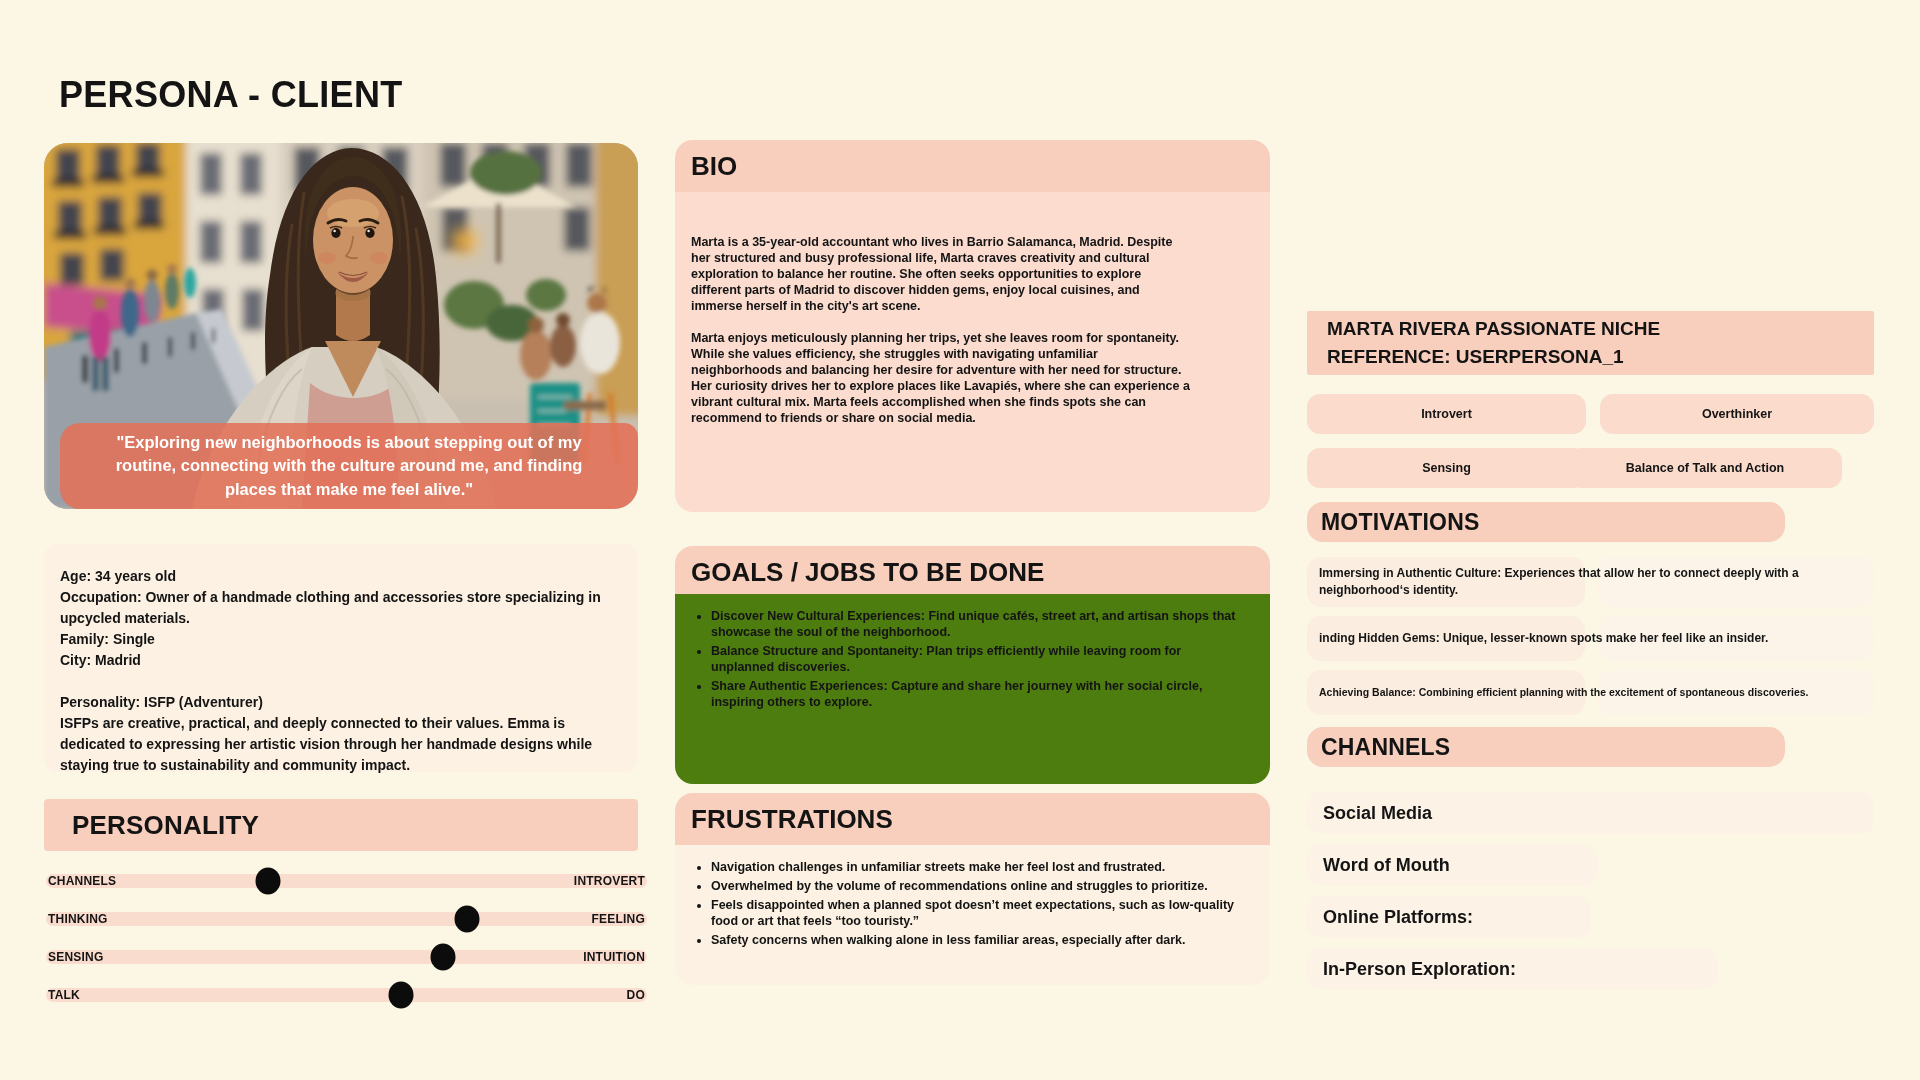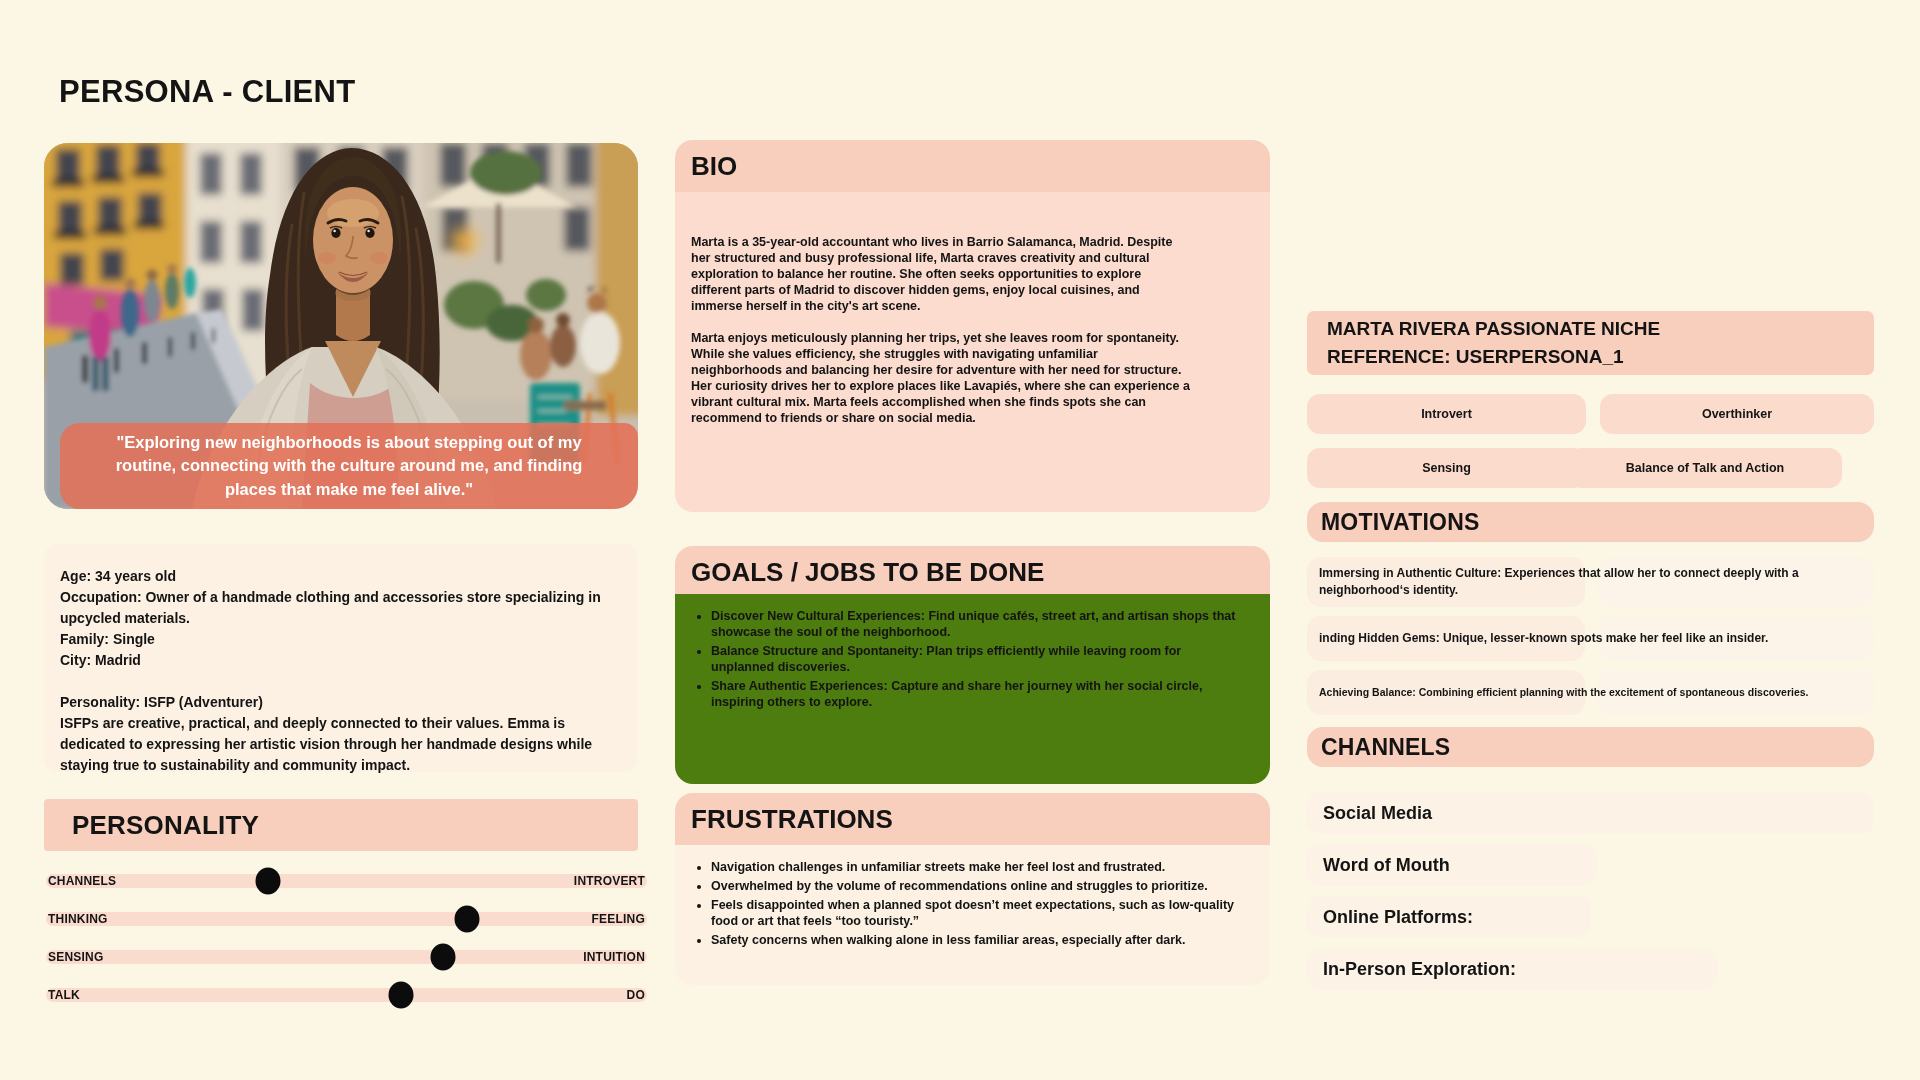--- a/index.html
+++ b/index.html
@@ -2,21 +2,21 @@
 <html><head>
 <meta charset="utf-8">
 <style>
   * { margin:0; padding:0; box-sizing:border-box; }
   html,body { background:#FBF7E4; }
   .page {
     position:relative; width:1920px; height:1080px; overflow:hidden;
     background:#FBF7E4; color:#141414;
     font-family:"Liberation Sans","DejaVu Sans",sans-serif;
   }
-  .page-title { position:absolute; left:59px; top:74px; font-size:31px; font-weight:800; letter-spacing:.3px; }
+  .page-title { position:absolute; left:59px; top:74px; font-size:36px; font-weight:800; letter-spacing:.3px; }
 
   
   .photo-card { position:absolute; left:44px; top:143px; width:594px; height:366px; border-radius:24px; overflow:hidden; background:#c9bfb1; }
   .photo-card svg { display:block; width:594px; height:366px; }
   .quote-overlay {
     position:absolute; left:16px; right:0; bottom:0; height:86px;
     background:rgba(226,113,88,.88); border-radius:20px 14px 24px 20px;
     display:flex; align-items:center; justify-content:center; padding:0 38px;
   }
   .quote-text { color:#fff; font-size:16.5px; line-height:1.42; font-weight:700; text-align:center; }
@@ -57,30 +57,30 @@
   .bio-body  { top:192px; height:320px; background:#FBDCCF; border-radius:0 0 18px 18px; padding:42px 80px 20px 16px; }
   .bio-body p + p { margin-top:16px; }
   .goals-body { top:594px; height:190px; background:#4d7c0f; border-radius:0 0 18px 18px; padding:14px 28px 10px 16px; }
   .frustrations-body { top:845px; height:140px; background:#FCF1E2; border-radius:0 0 18px 18px; padding:14px 28px 10px 16px; }
   .card-body ul { margin:0; padding-left:20px; }
   .card-body li { margin-bottom:3px; }
 
   
   .profile-banner {
     position:absolute; left:1307px; top:311px; width:567px; height:64px;
-    background:#F8CEBD; border-radius:7px; padding-left:20px;
+    background:#F8CEBD; border-radius:2px; padding-left:20px;
     display:flex; flex-direction:column; justify-content:center;
     font-size:19px; line-height:28px; font-weight:800;
   }
   .tag {
     position:absolute; height:40px; background:#FBDBCC; border-radius:13px;
     display:flex; align-items:center; justify-content:center;
     font-size:12.5px; font-weight:700;
   }
-  .right-banner { left:1307px; width:567px; height:40px; border-radius:16px; font-size:23px; padding-left:14px; }
+  .right-banner { left:1307px; width:478px; height:40px; border-radius:16px; font-size:23px; padding-left:14px; }
 
   .motivation-item { position:absolute; left:1307px; width:567px; }
   .m-pill-l { position:absolute; left:0; top:0; bottom:0; width:278px; background:#FBEDE0; border-radius:14px; }
   .m-pill-r { position:absolute; right:0; top:0; bottom:0; width:276px; background:#FCF4E9; border-radius:14px; }
   .m-text { position:absolute; inset:0; display:flex; align-items:center; padding:0 12px; font-weight:700; font-size:12px; line-height:17px; }
   .m-text.small { font-size:10.5px; }
 
   .channel-pill {
     position:absolute; left:1307px; height:42px; background:#FCF2E5; border-radius:14px;
     display:flex; align-items:center; padding-left:16px;

